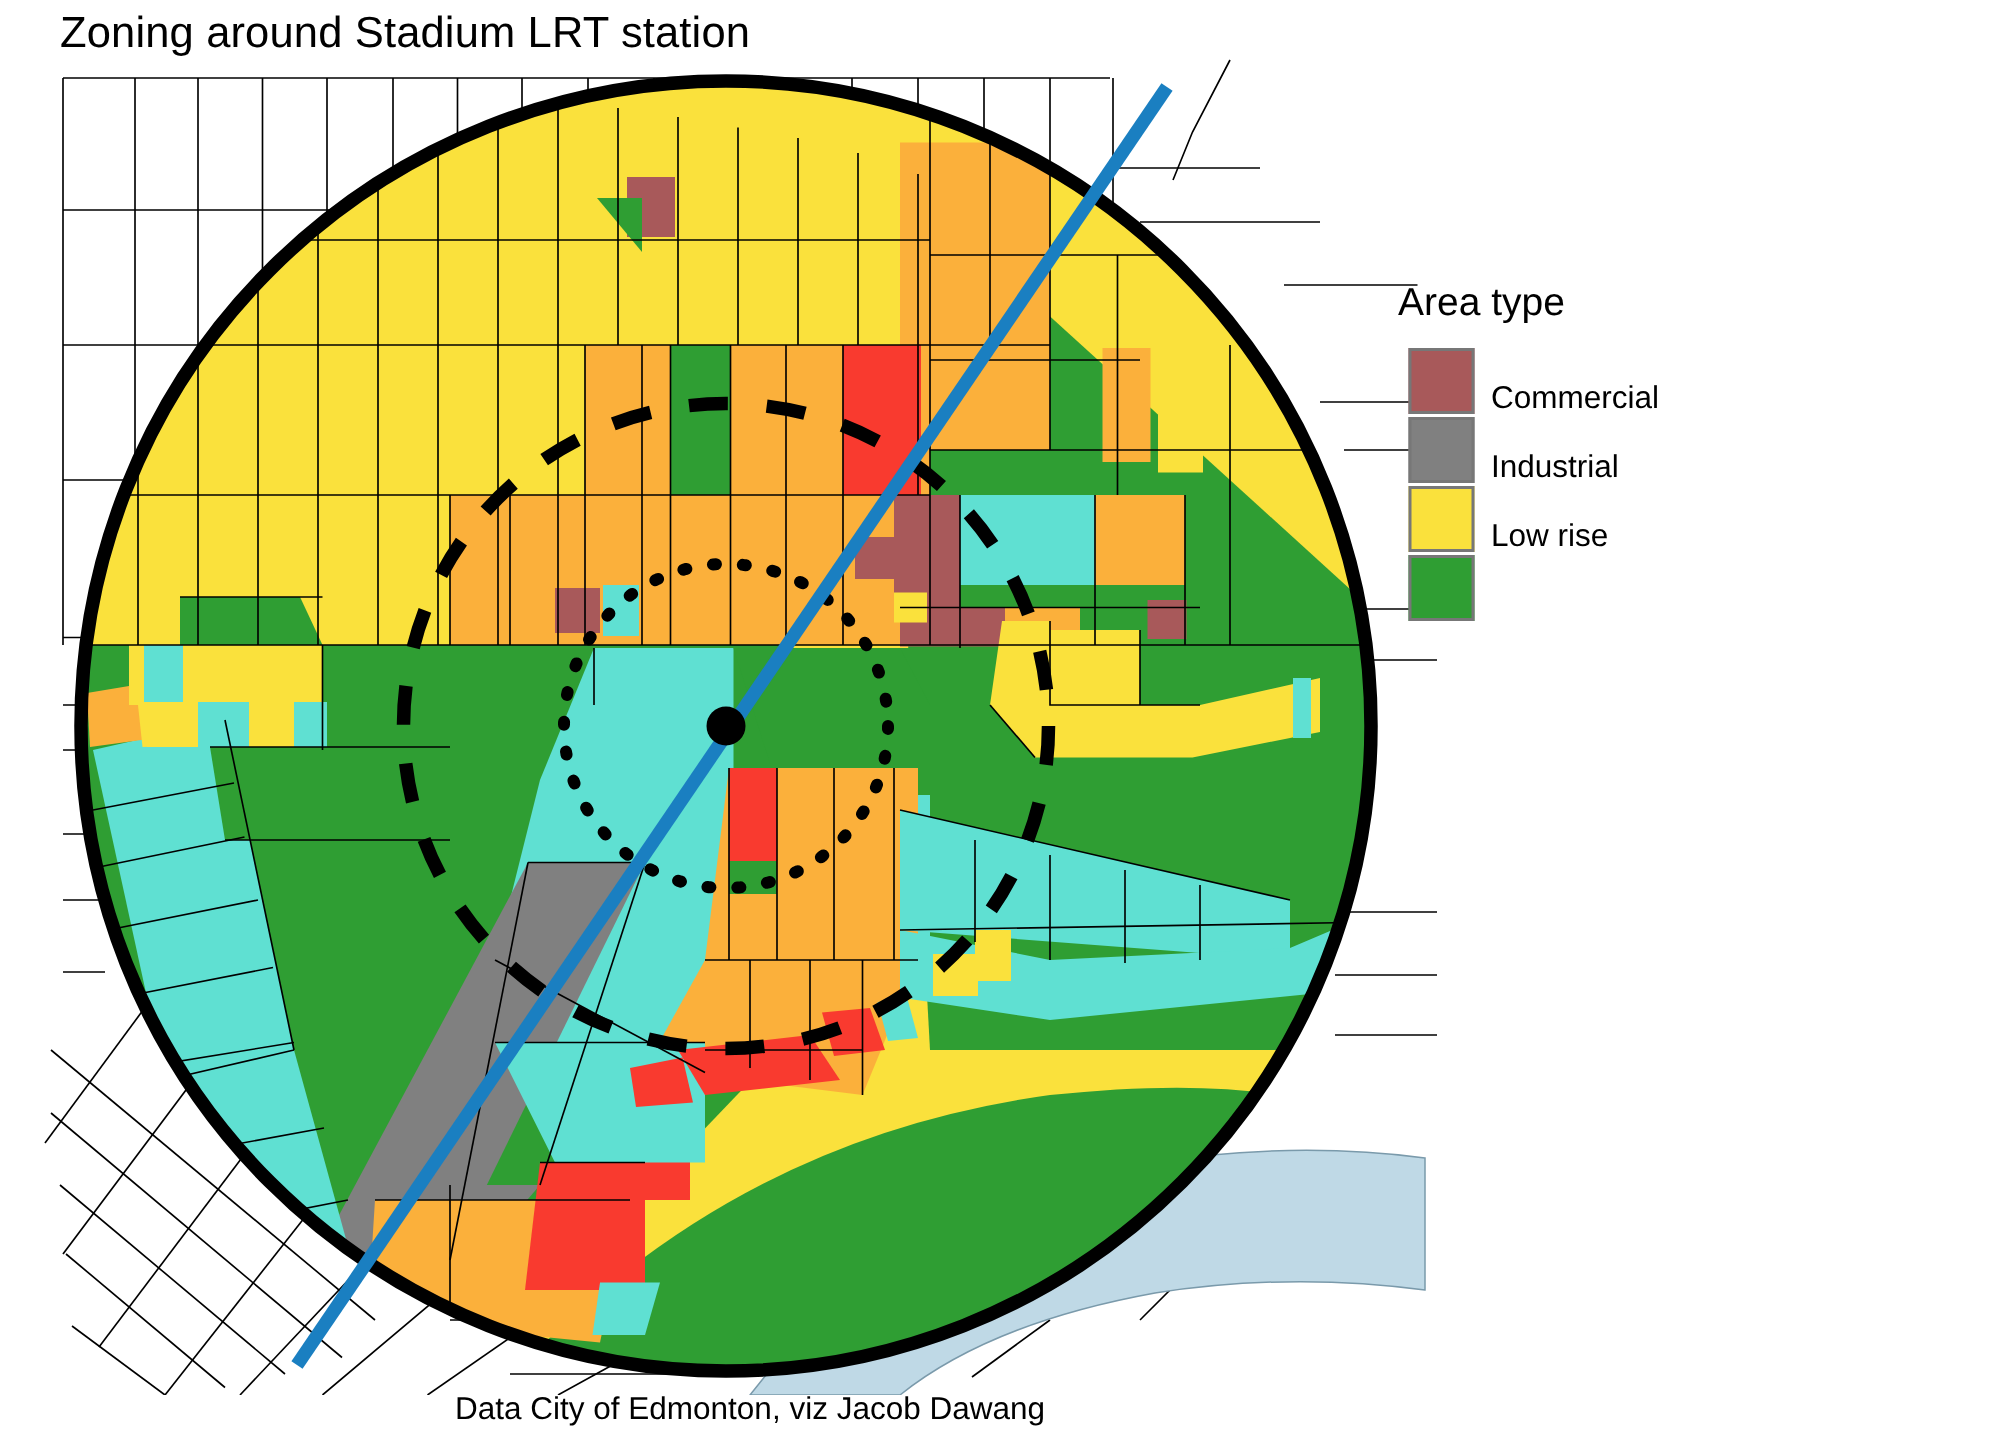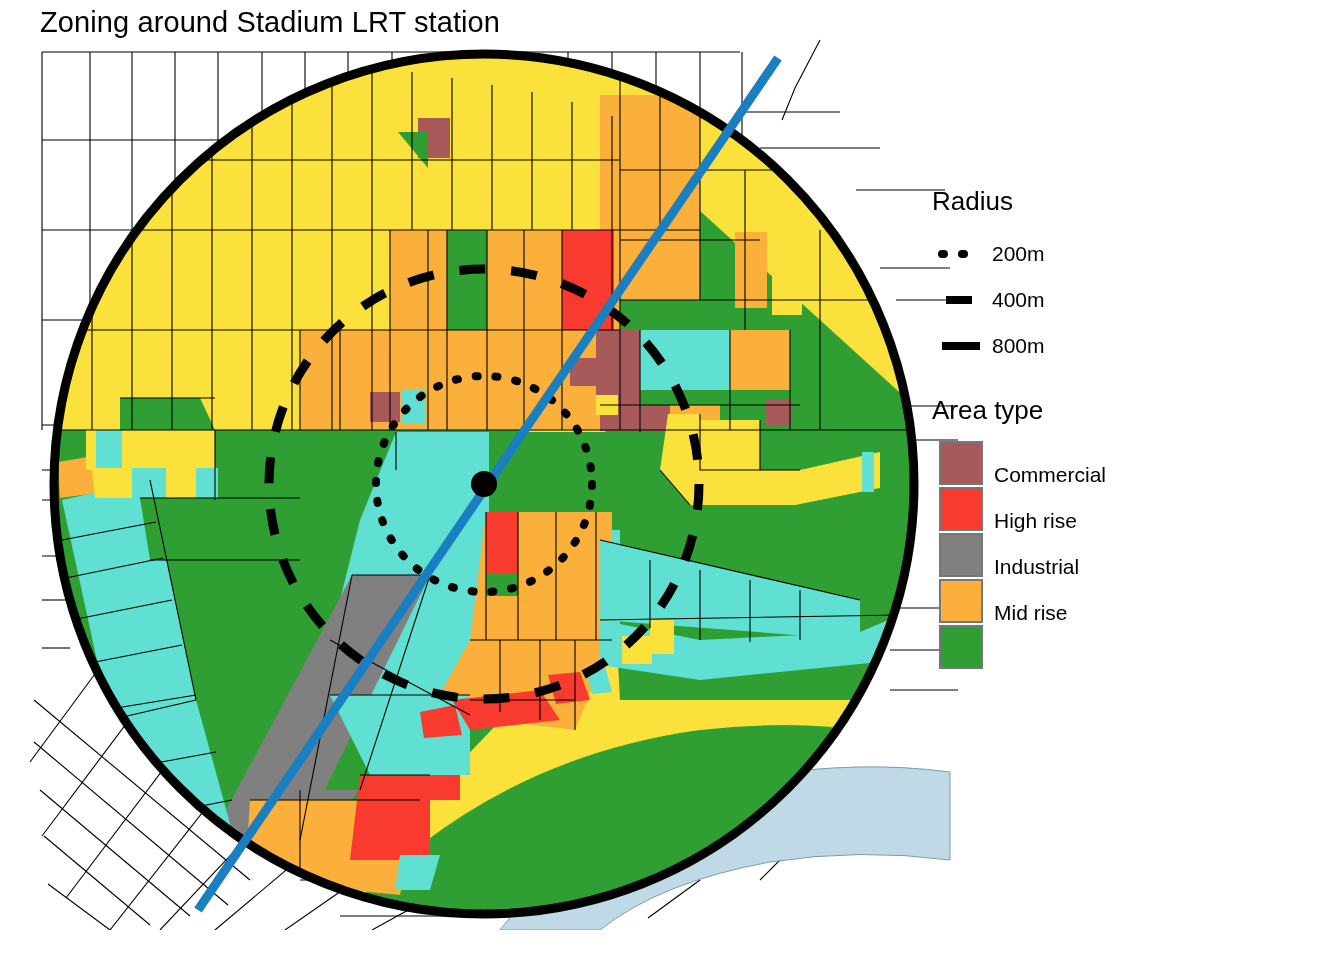--- a/index.html
+++ b/index.html
@@ -304,85 +304,50 @@
       <circle cx="484" cy="484" r="108" fill="none" stroke="#000" stroke-width="8" stroke-dasharray="2 18" stroke-linecap="round"></circle>
 
       <line x1="198" y1="910" x2="778" y2="58" stroke="#1a7fc1" stroke-width="9"></line>
 
       <circle cx="484" cy="484" r="13" fill="#000"></circle>
     </svg>
   </div>
 
   <div id="legend">
 
-    <div id="radius-legend" class="legend-block">
-      <div class="legend-title">Radius</div>
-
-      <div class="legend-row">
-        <span class="key">
-          <svg width="46" height="14" viewBox="0 0 46 14">
-            <line x1="4" y1="7" x2="42" y2="7" stroke="#000" stroke-width="8" stroke-dasharray="2 18" stroke-linecap="round"></line>
-          </svg>
-        </span>
-        <span class="lbl">200m</span>
-      </div>
-
-      <div class="legend-row">
-        <span class="key">
-          <svg width="46" height="14" viewBox="0 0 46 14">
-            <line x1="8" y1="7" x2="38" y2="7" stroke="#000" stroke-width="8" stroke-dasharray="26 26"></line>
-          </svg>
-        </span>
-        <span class="lbl">400m</span>
-      </div>
-
-      <div class="legend-row">
-        <span class="key">
-          <svg width="46" height="14" viewBox="0 0 46 14">
-            <line x1="4" y1="7" x2="42" y2="7" stroke="#000" stroke-width="8"></line>
-          </svg>
-        </span>
-        <span class="lbl">800m</span>
-      </div>
-    </div>
 
     <div id="area-legend" class="legend-block">
       <div class="legend-title">Area type</div>
 
       <div class="legend-row">
         <span class="key">
           <span class="swatch" style="background:#a8595a"></span>
         </span>
         <span class="lbl">Commercial</span>
       </div>
 
 
-      <div class="legend-row">
-        <span class="key">
-          <span class="swatch" style="background:#f93a2f"></span>
-        </span>
-        <span class="lbl">High rise</span>
-      </div>
 
       <div class="legend-row">
         <span class="key">
           <span class="swatch" style="background:#808080"></span>
         </span>
         <span class="lbl">Industrial</span>
       </div>
 
-
       <div class="legend-row">
         <span class="key">
-          <span class="swatch" style="background:#fbb03b"></span>
+          <span class="swatch" style="background:#fae13c"></span>
         </span>
-        <span class="lbl">Mid rise</span>
+        <span class="lbl">Low rise</span>
       </div>
+
 
       <div class="legend-row">
         <span class="key">
           <span class="swatch" style="background:#2f9e33"></span>
         </span>
       </div>
     </div>
   </div>
 
+  <div id="caption">Data City of Edmonton, viz Jacob Dawang</div>
 </div>
 
 </body></html>

